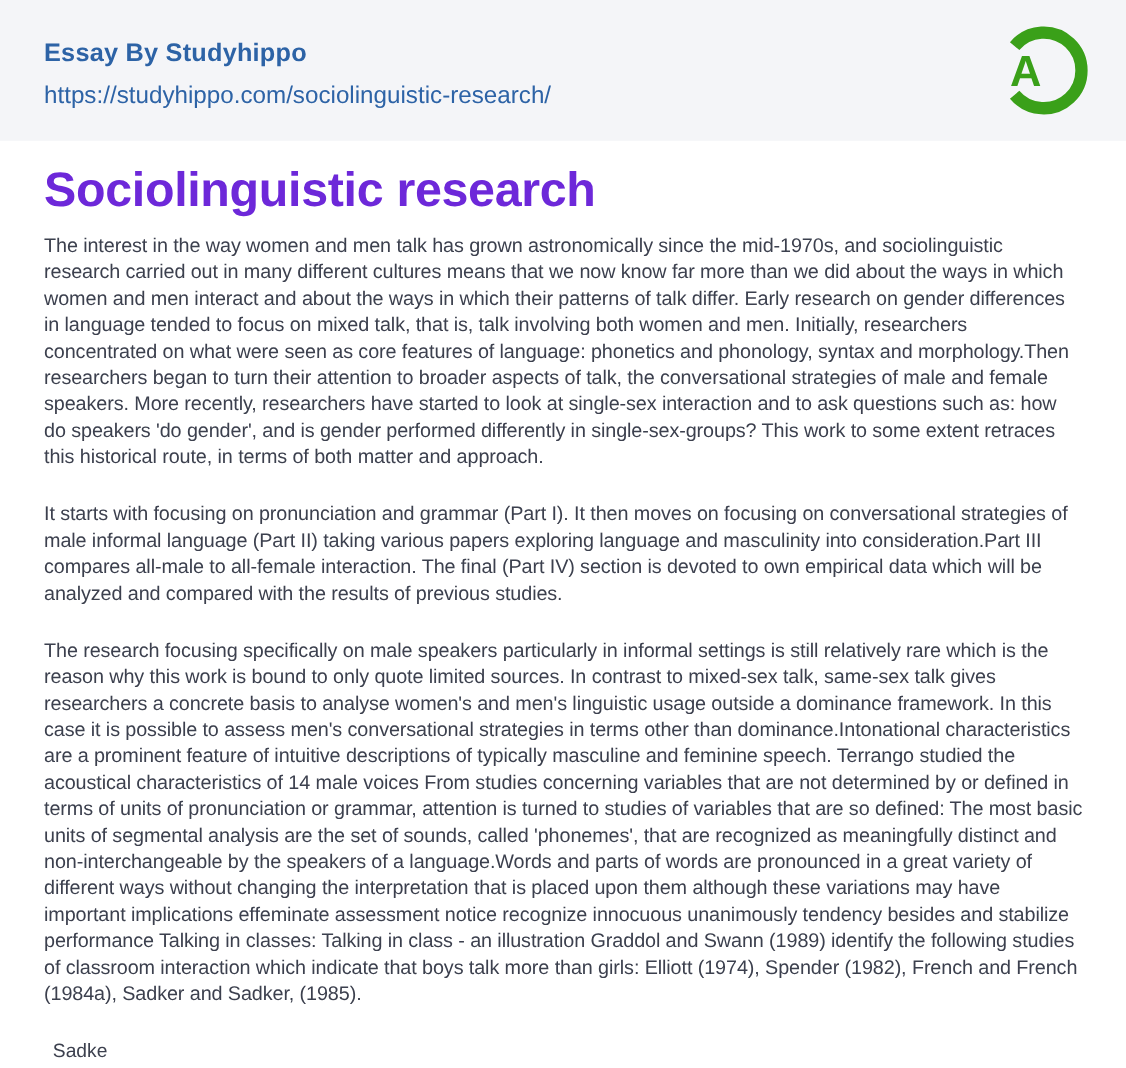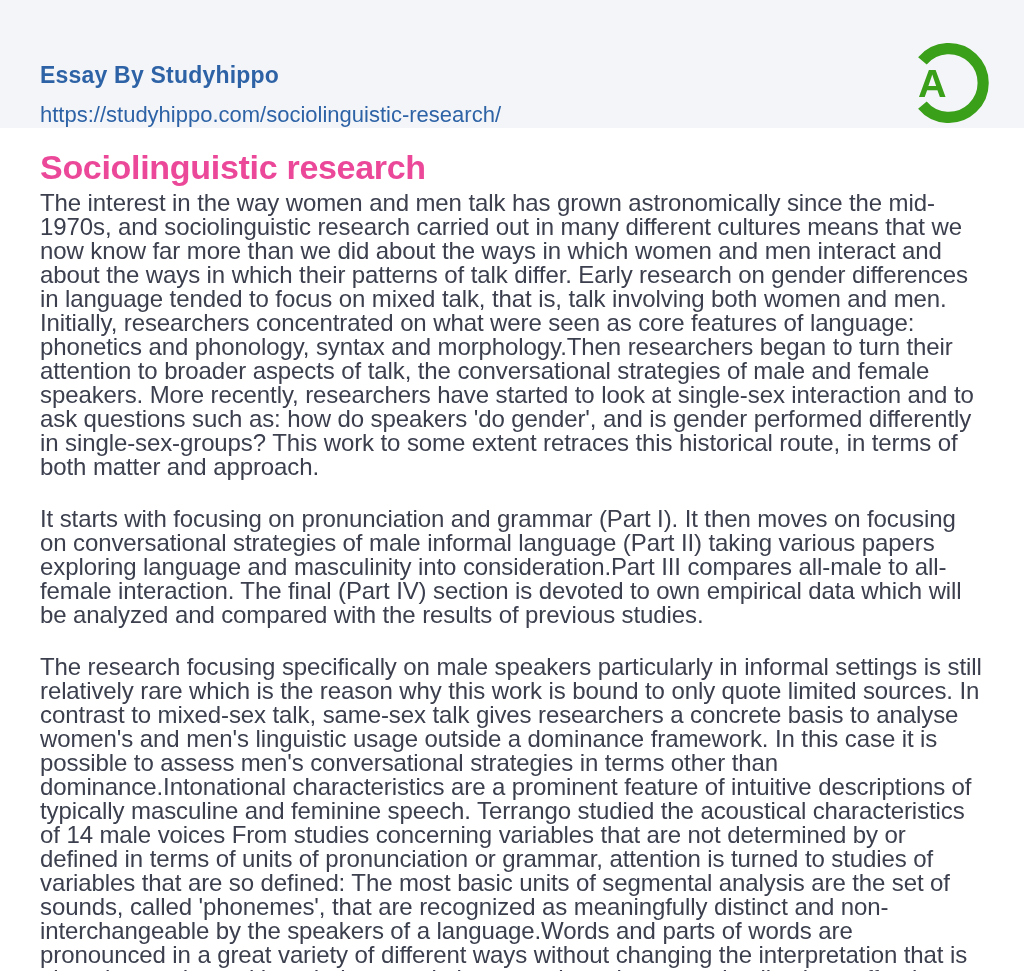--- a/index.html
+++ b/index.html
@@ -9,51 +9,51 @@
     height: 971px;
     background: #ffffff;
     font-family: "Liberation Sans", "DejaVu Sans", sans-serif;
     overflow: hidden;
   }
   .page-header {
     height: 128px;
     background: #f4f5f8;
     display: flex;
     justify-content: space-between;
-    align-items: flex-end;
+    align-items: center;
     padding: 0 34px 0 40px;
   }
   .header-text { padding-top: 6px; }
   .site-title {
     margin: 0 0 13px 0;
     font-size: 23px;
     font-weight: 700;
     color: #2d63a6;
     letter-spacing: 0.2px;
   }
   .source-url {
     font-size: 22px;
     font-weight: 500;
     color: #2d63a6;
     text-decoration: none;
     display: inline-block;
   }
   .logo-wrap { width: 86px; height: 90px; flex: 0 0 auto; }
   .doc-main { padding: 0 40px; }
   .doc-title {
-    margin: 20px 0 4px 0;
-    font-size: 34px;
+    margin: 20px 0 13px 0;
+    font-size: 44px;
     font-weight: 700;
-    color: #ec4899;
+    color: #6d28d9;
     letter-spacing: -0.3px;
   }
   .doc-para {
     margin: 0 0 28px 0;
     max-width: 950px;
-    font-size: 24px;
+    font-size: 18px;
     line-height: 24px;
     letter-spacing: -0.1px;
     color: #3c404e;
   }
   .doc-footer-fragment {
     margin: 8px;
     font-size: 17.5px;
     line-height: 24px;
     color: #3c404e;
   }

